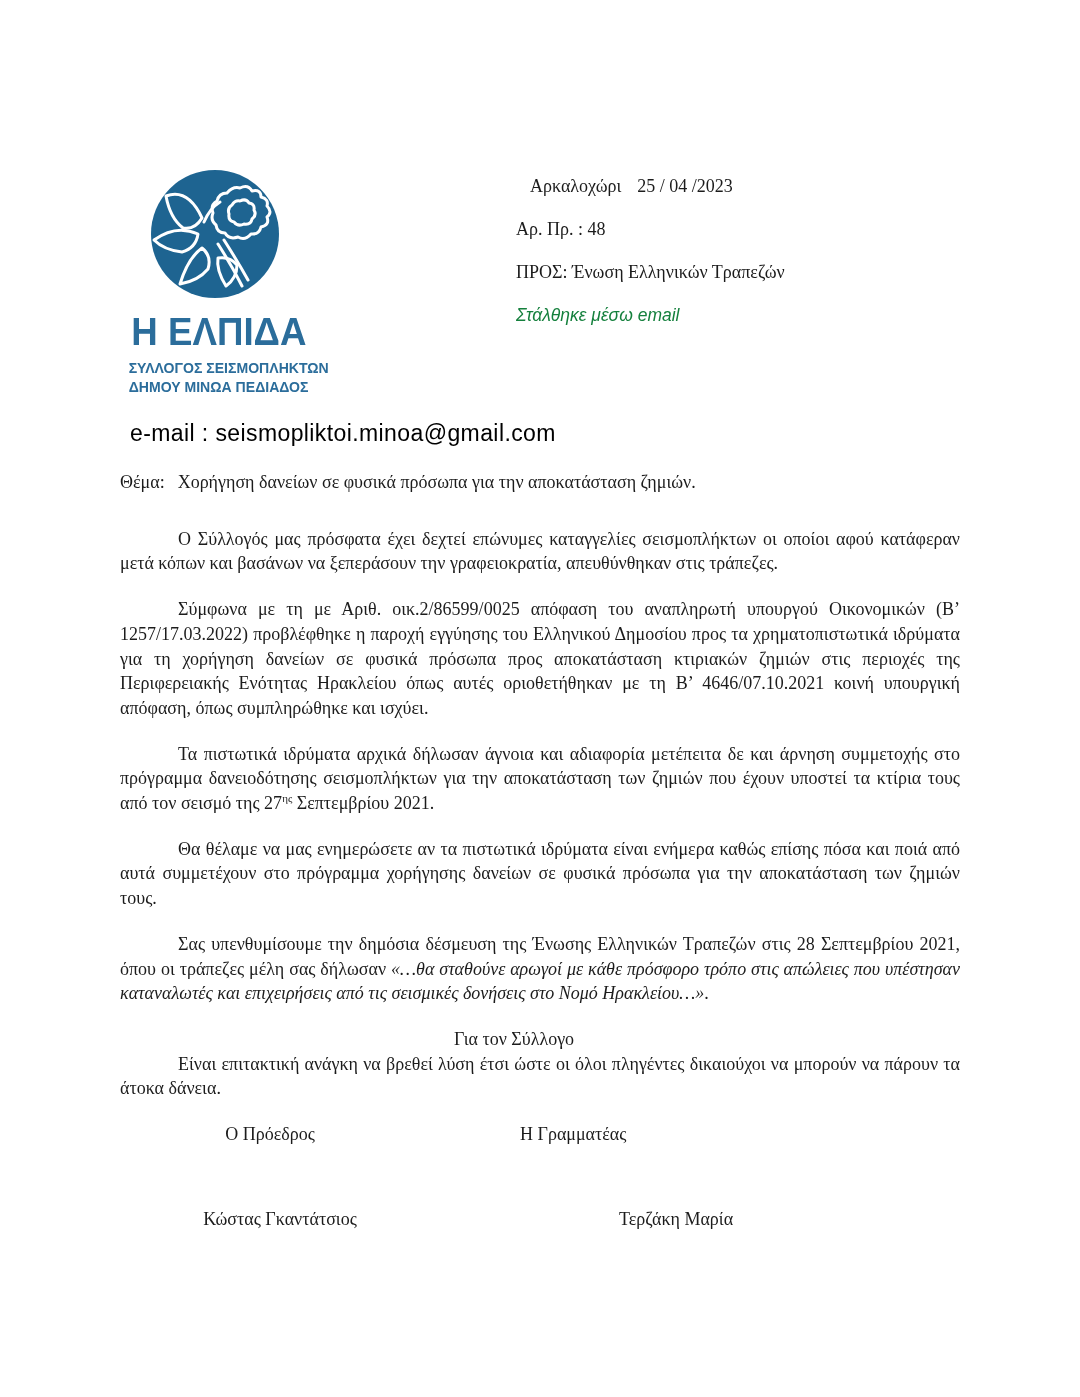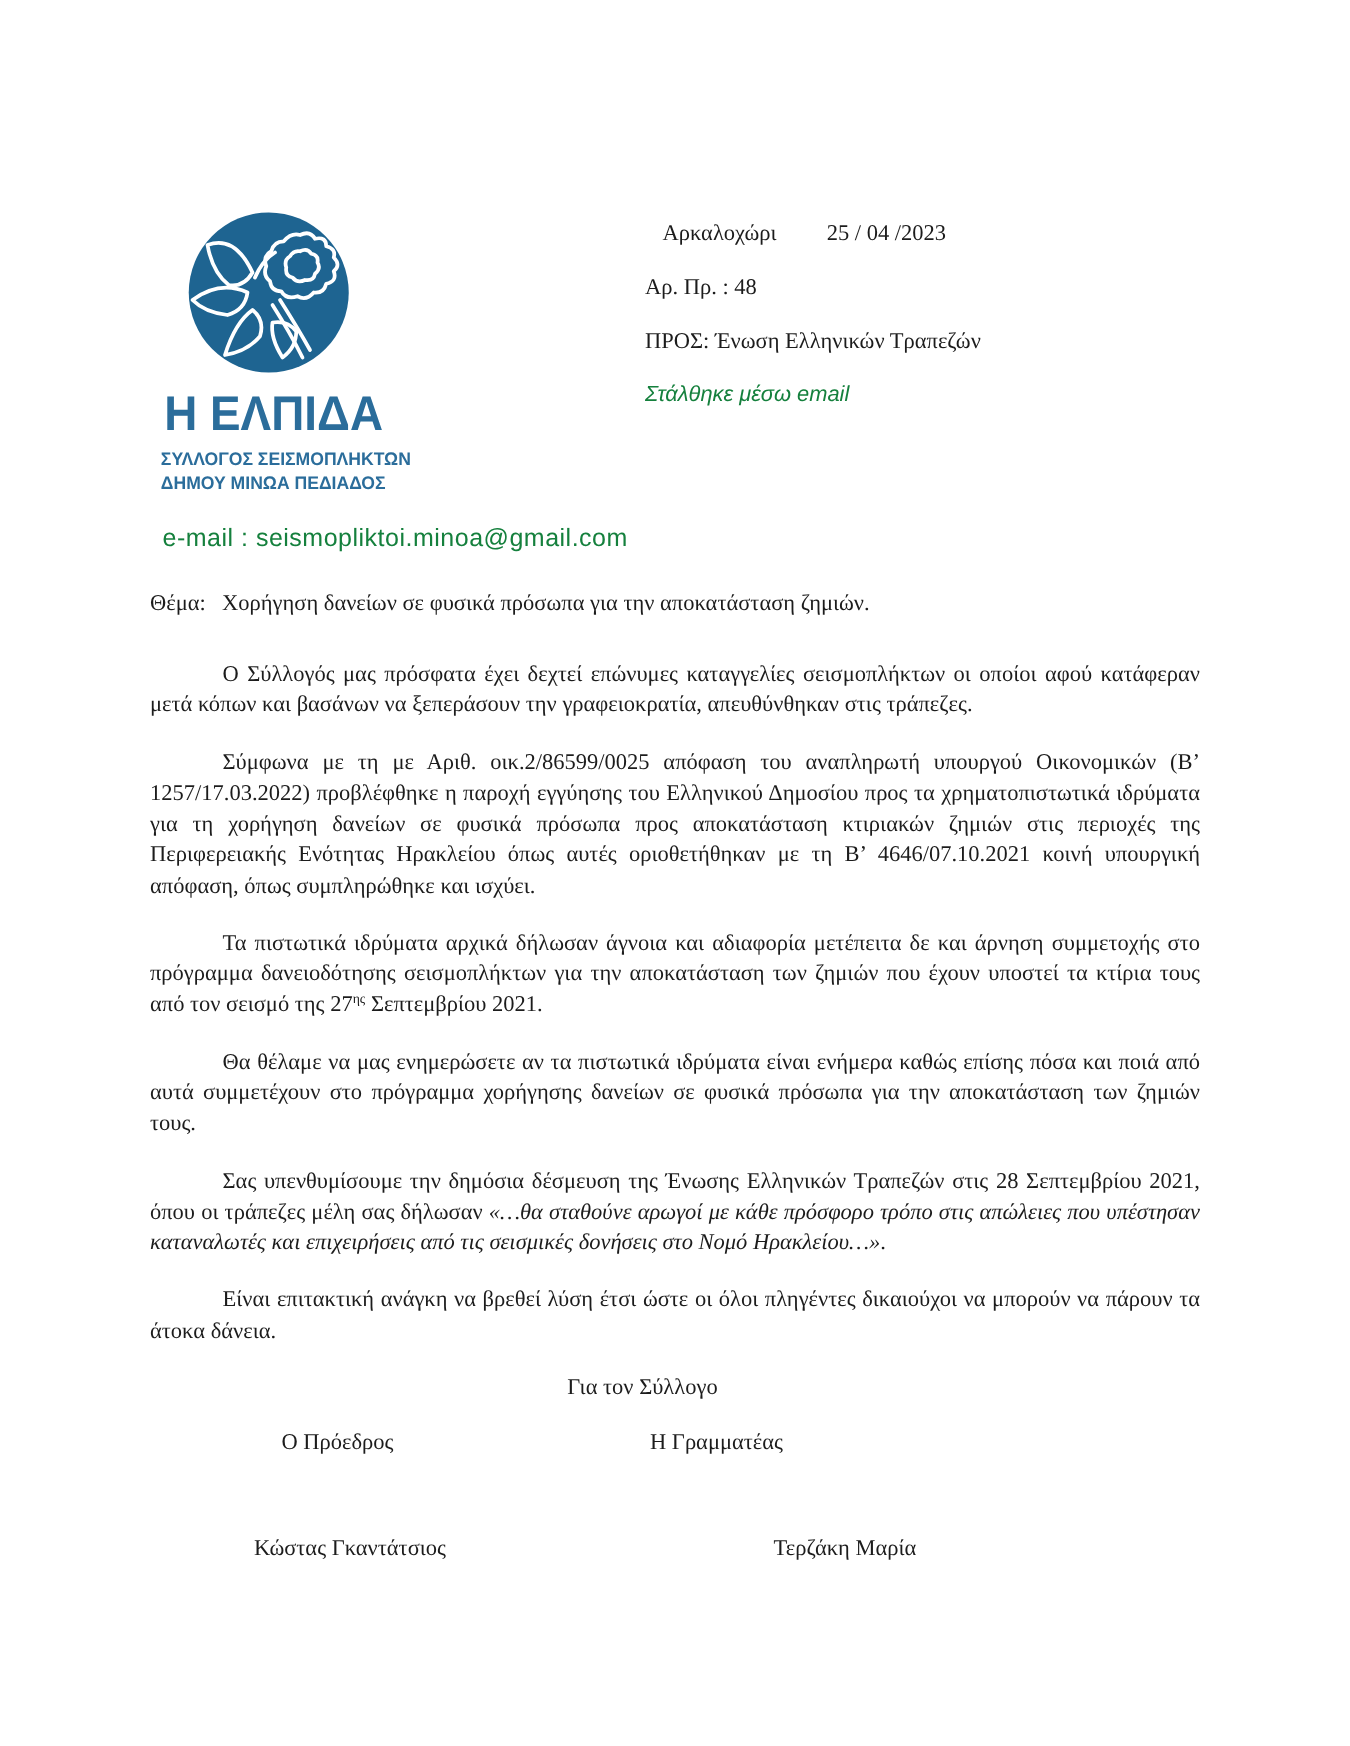--- a/index.html
+++ b/index.html
@@ -29,31 +29,31 @@
     transform:scaleX(0.97); transform-origin:center;
     white-space:nowrap;
   }
   .logo-sub.s1 { font-size:14.5px; margin-top:9px; }
   .logo-sub.s2 { font-size:14.5px; margin-top:3px; }
 
   
   .header-right { position:absolute; left:516px; top:176px; font-size:18px; }
   .header-line { line-height:20px; margin-bottom:23px; white-space:nowrap; }
   .place-date { padding-left:14px; }
-  .place-date .date { margin-left:40px; }
+  .place-date .date { margin-left:16px; }
   .sent-via {
     font-family:"Liberation Sans", sans-serif;
     font-style:italic; font-size:17.5px; color:#15803d;
   }
 
   
   .email-line {
     position:absolute; left:130px; top:420px;
     font-family:"Liberation Sans", sans-serif;
-    font-size:20px; color:#15803d; letter-spacing:0.4px;
+    font-size:23px; color:#000000; letter-spacing:0.4px;
     white-space:nowrap;
   }
 
   
   .body-block {
     position:absolute; left:120px; top:470px; width:840px;
     font-size:18px; line-height:24.7px; text-align:justify;
   }
   .para { margin:0 0 21px 0; text-indent:58px; }
   .subject { text-indent:0; margin-bottom:32px; }
@@ -115,23 +115,23 @@
     <p class="para">Ο Σύλλογός μας πρόσφατα έχει δεχτεί επώνυμες καταγγελίες σεισμοπλήκτων οι οποίοι αφού κατάφεραν μετά κόπων και βασάνων να ξεπεράσουν την γραφειοκρατία, απευθύνθηκαν στις τράπεζες.</p>
 
     <p class="para">Σύμφωνα με τη με Αριθ. οικ.2/86599/0025 απόφαση του αναπληρωτή υπουργού Οικονομικών (Β’ 1257/17.03.2022) προβλέφθηκε η παροχή εγγύησης του Ελληνικού Δημοσίου προς τα χρηματοπιστωτικά ιδρύματα για τη χορήγηση δανείων σε φυσικά πρόσωπα προς αποκατάσταση κτιριακών ζημιών στις περιοχές της Περιφερειακής Ενότητας Ηρακλείου όπως αυτές οριοθετήθηκαν με τη Β’ 4646/07.10.2021 κοινή υπουργική απόφαση, όπως συμπληρώθηκε και ισχύει.</p>
 
     <p class="para"><span>Τα πιστωτικά ιδρύματα αρχικά δήλωσαν άγνοια και αδιαφορία μετέπειτα δε και άρνηση συμμετοχής στο πρόγραμμα δανειοδότησης σεισμοπλήκτων για την αποκατάσταση των ζημιών που έχουν υποστεί τα κτίρια τους από τον σεισμό της 27</span><sup>ης</sup><span> Σεπτεμβρίου 2021.</span></p>
 
     <p class="para">Θα θέλαμε να μας ενημερώσετε αν τα πιστωτικά ιδρύματα είναι ενήμερα καθώς επίσης πόσα και ποιά από αυτά συμμετέχουν στο πρόγραμμα χορήγησης δανείων σε φυσικά πρόσωπα για την αποκατάσταση των ζημιών τους.</p>
 
     <p class="para"><span>Σας υπενθυμίσουμε την δημόσια δέσμευση της Ένωσης Ελληνικών Τραπεζών στις 28 Σεπτεμβρίου 2021, όπου οι τράπεζες μέλη σας δήλωσαν </span><span class="quote-italic">«…θα σταθούνε αρωγοί με κάθε πρόσφορο τρόπο στις απώλειες που υπέστησαν καταναλωτές και επιχειρήσεις από τις σεισμικές δονήσεις στο Νομό Ηρακλείου…»</span><span>.</span></p>
 
+    <p class="para for-line">Για τον Σύλλογο</p>
+
     <p class="para">Είναι επιτακτική  ανάγκη να βρεθεί λύση έτσι ώστε οι όλοι πληγέντες δικαιούχοι να μπορούν να πάρουν τα άτοκα δάνεια.</p>
-
-    <p class="para for-line">Για τον Σύλλογο</p>
 
     <div class="sig-row">
       <div class="col-left">Ο Πρόεδρος</div>
       <div class="col-right">Η Γραμματέας</div>
     </div>
 
     <div class="names-row">
       <div class="col-left">Κώστας Γκαντάτσιος</div>
       <div class="col-right">Τερζάκη Μαρία</div>
     </div>

